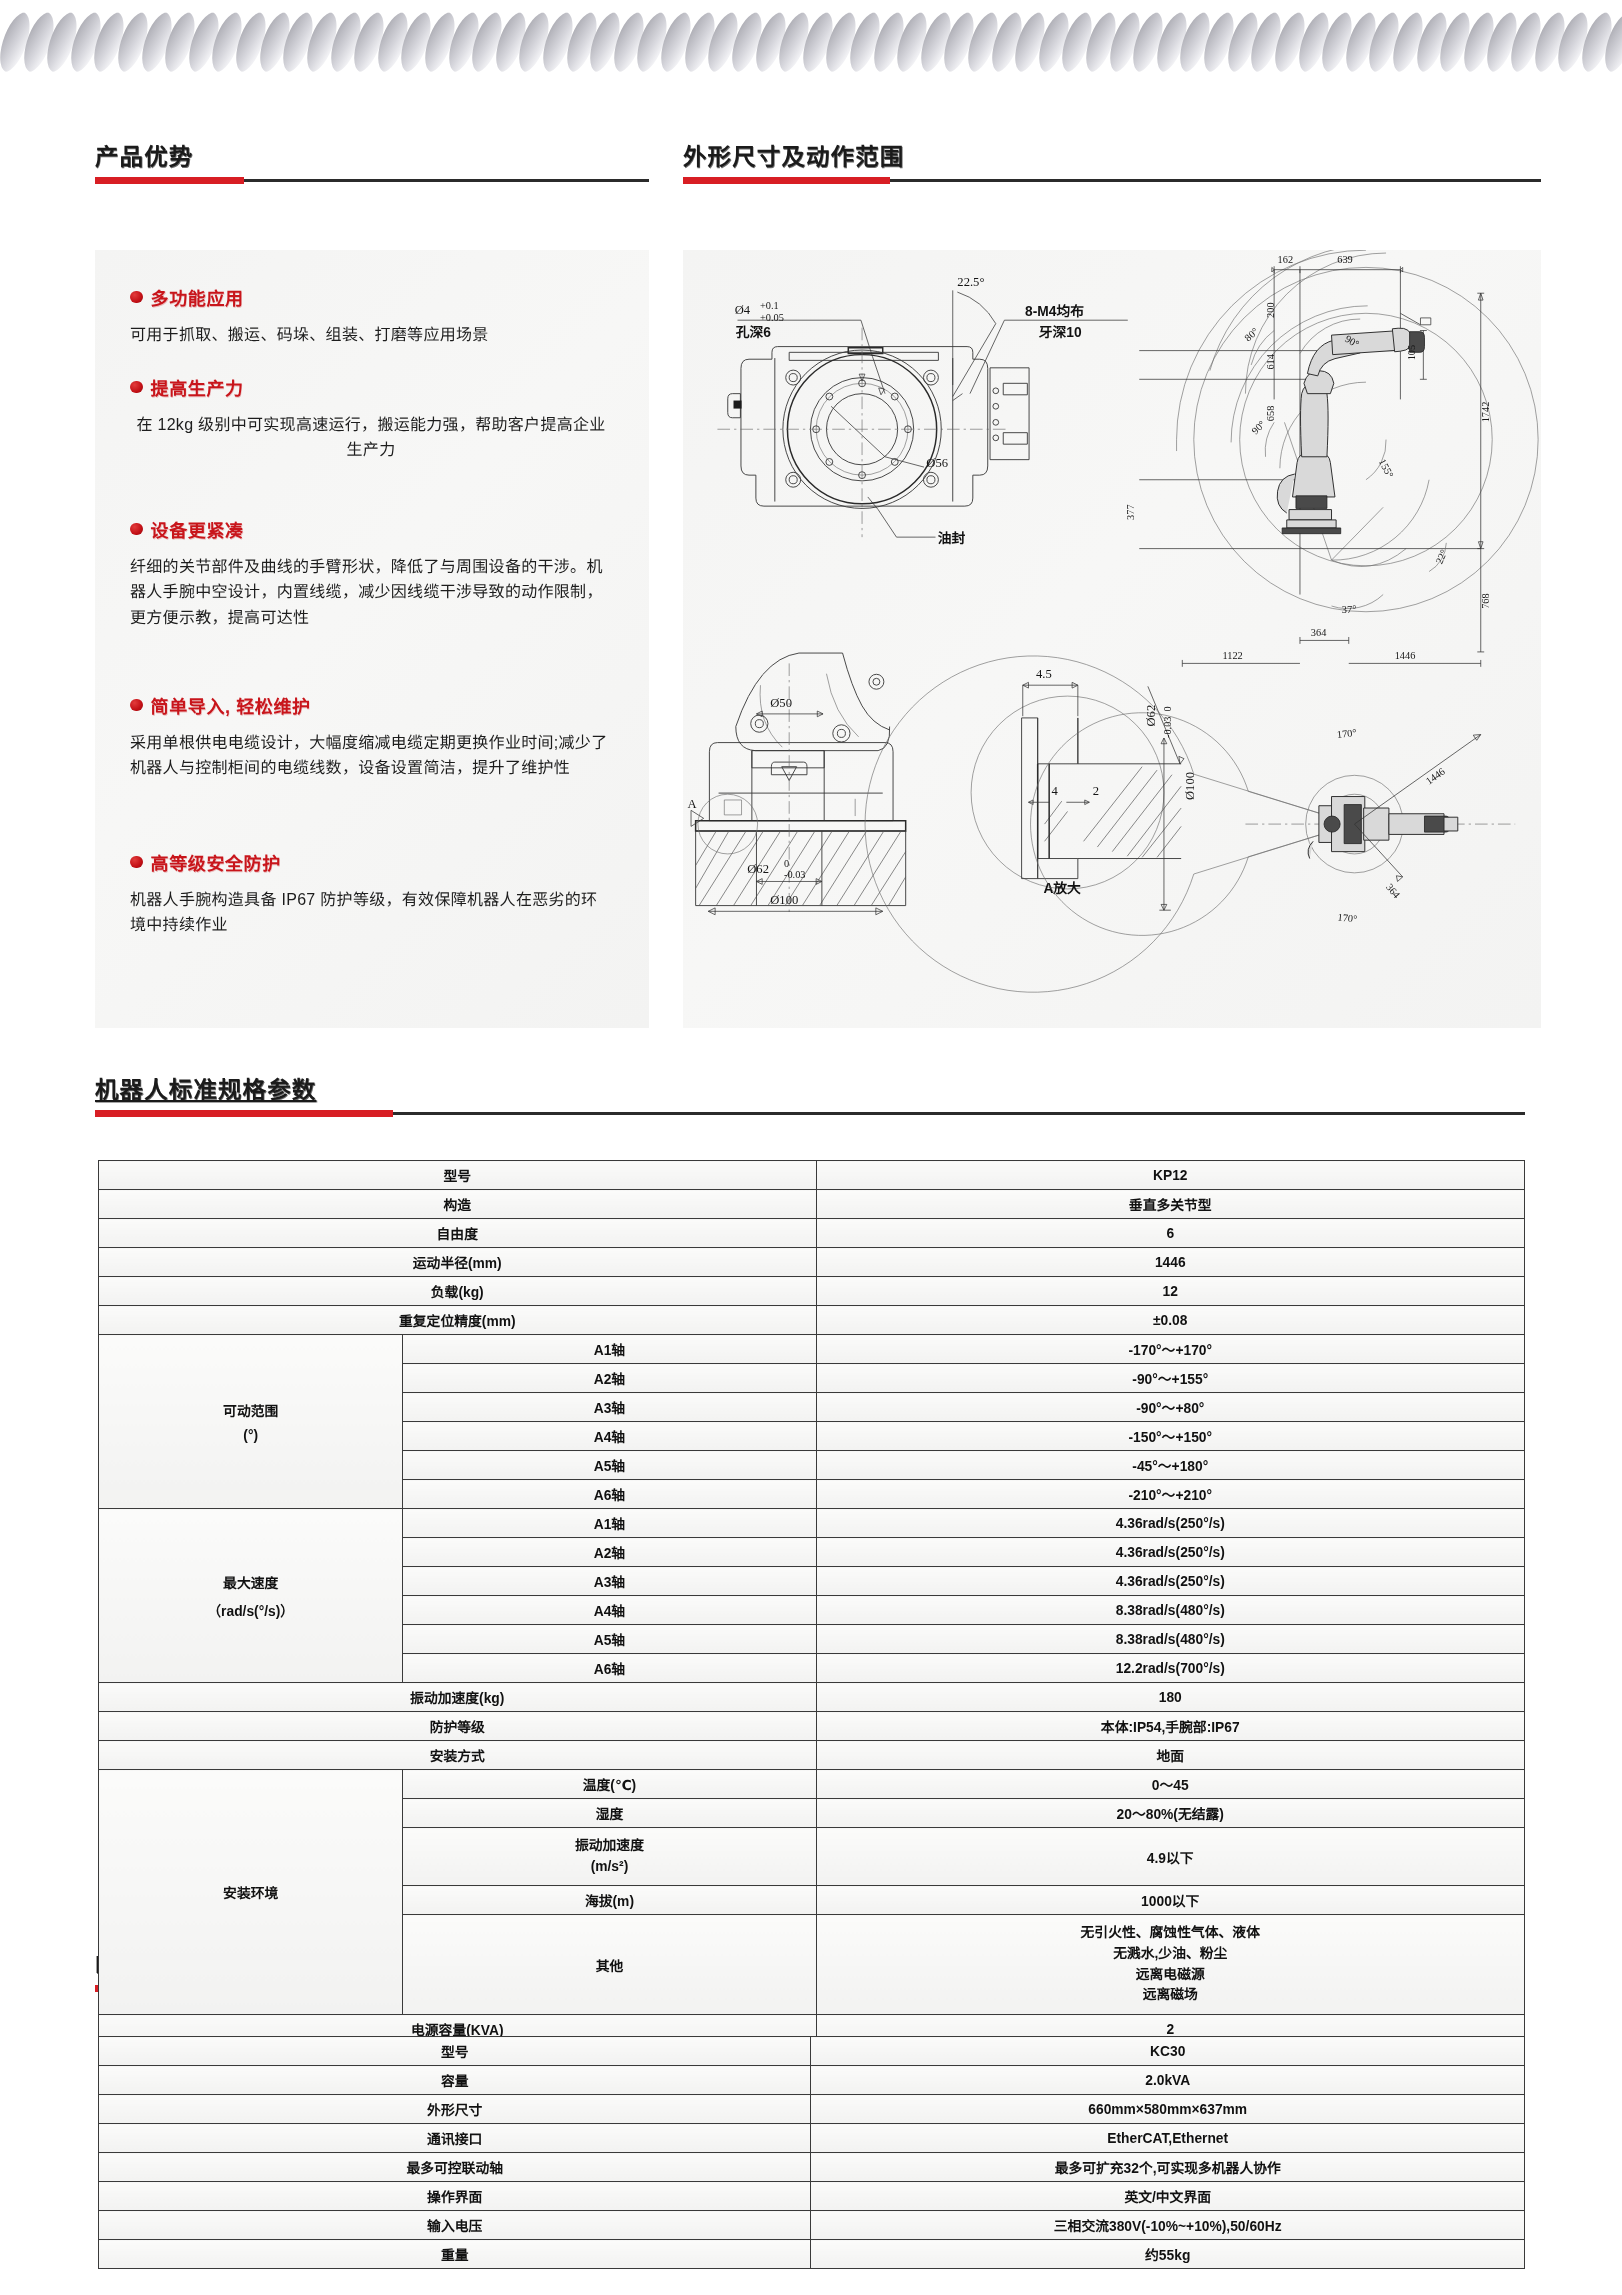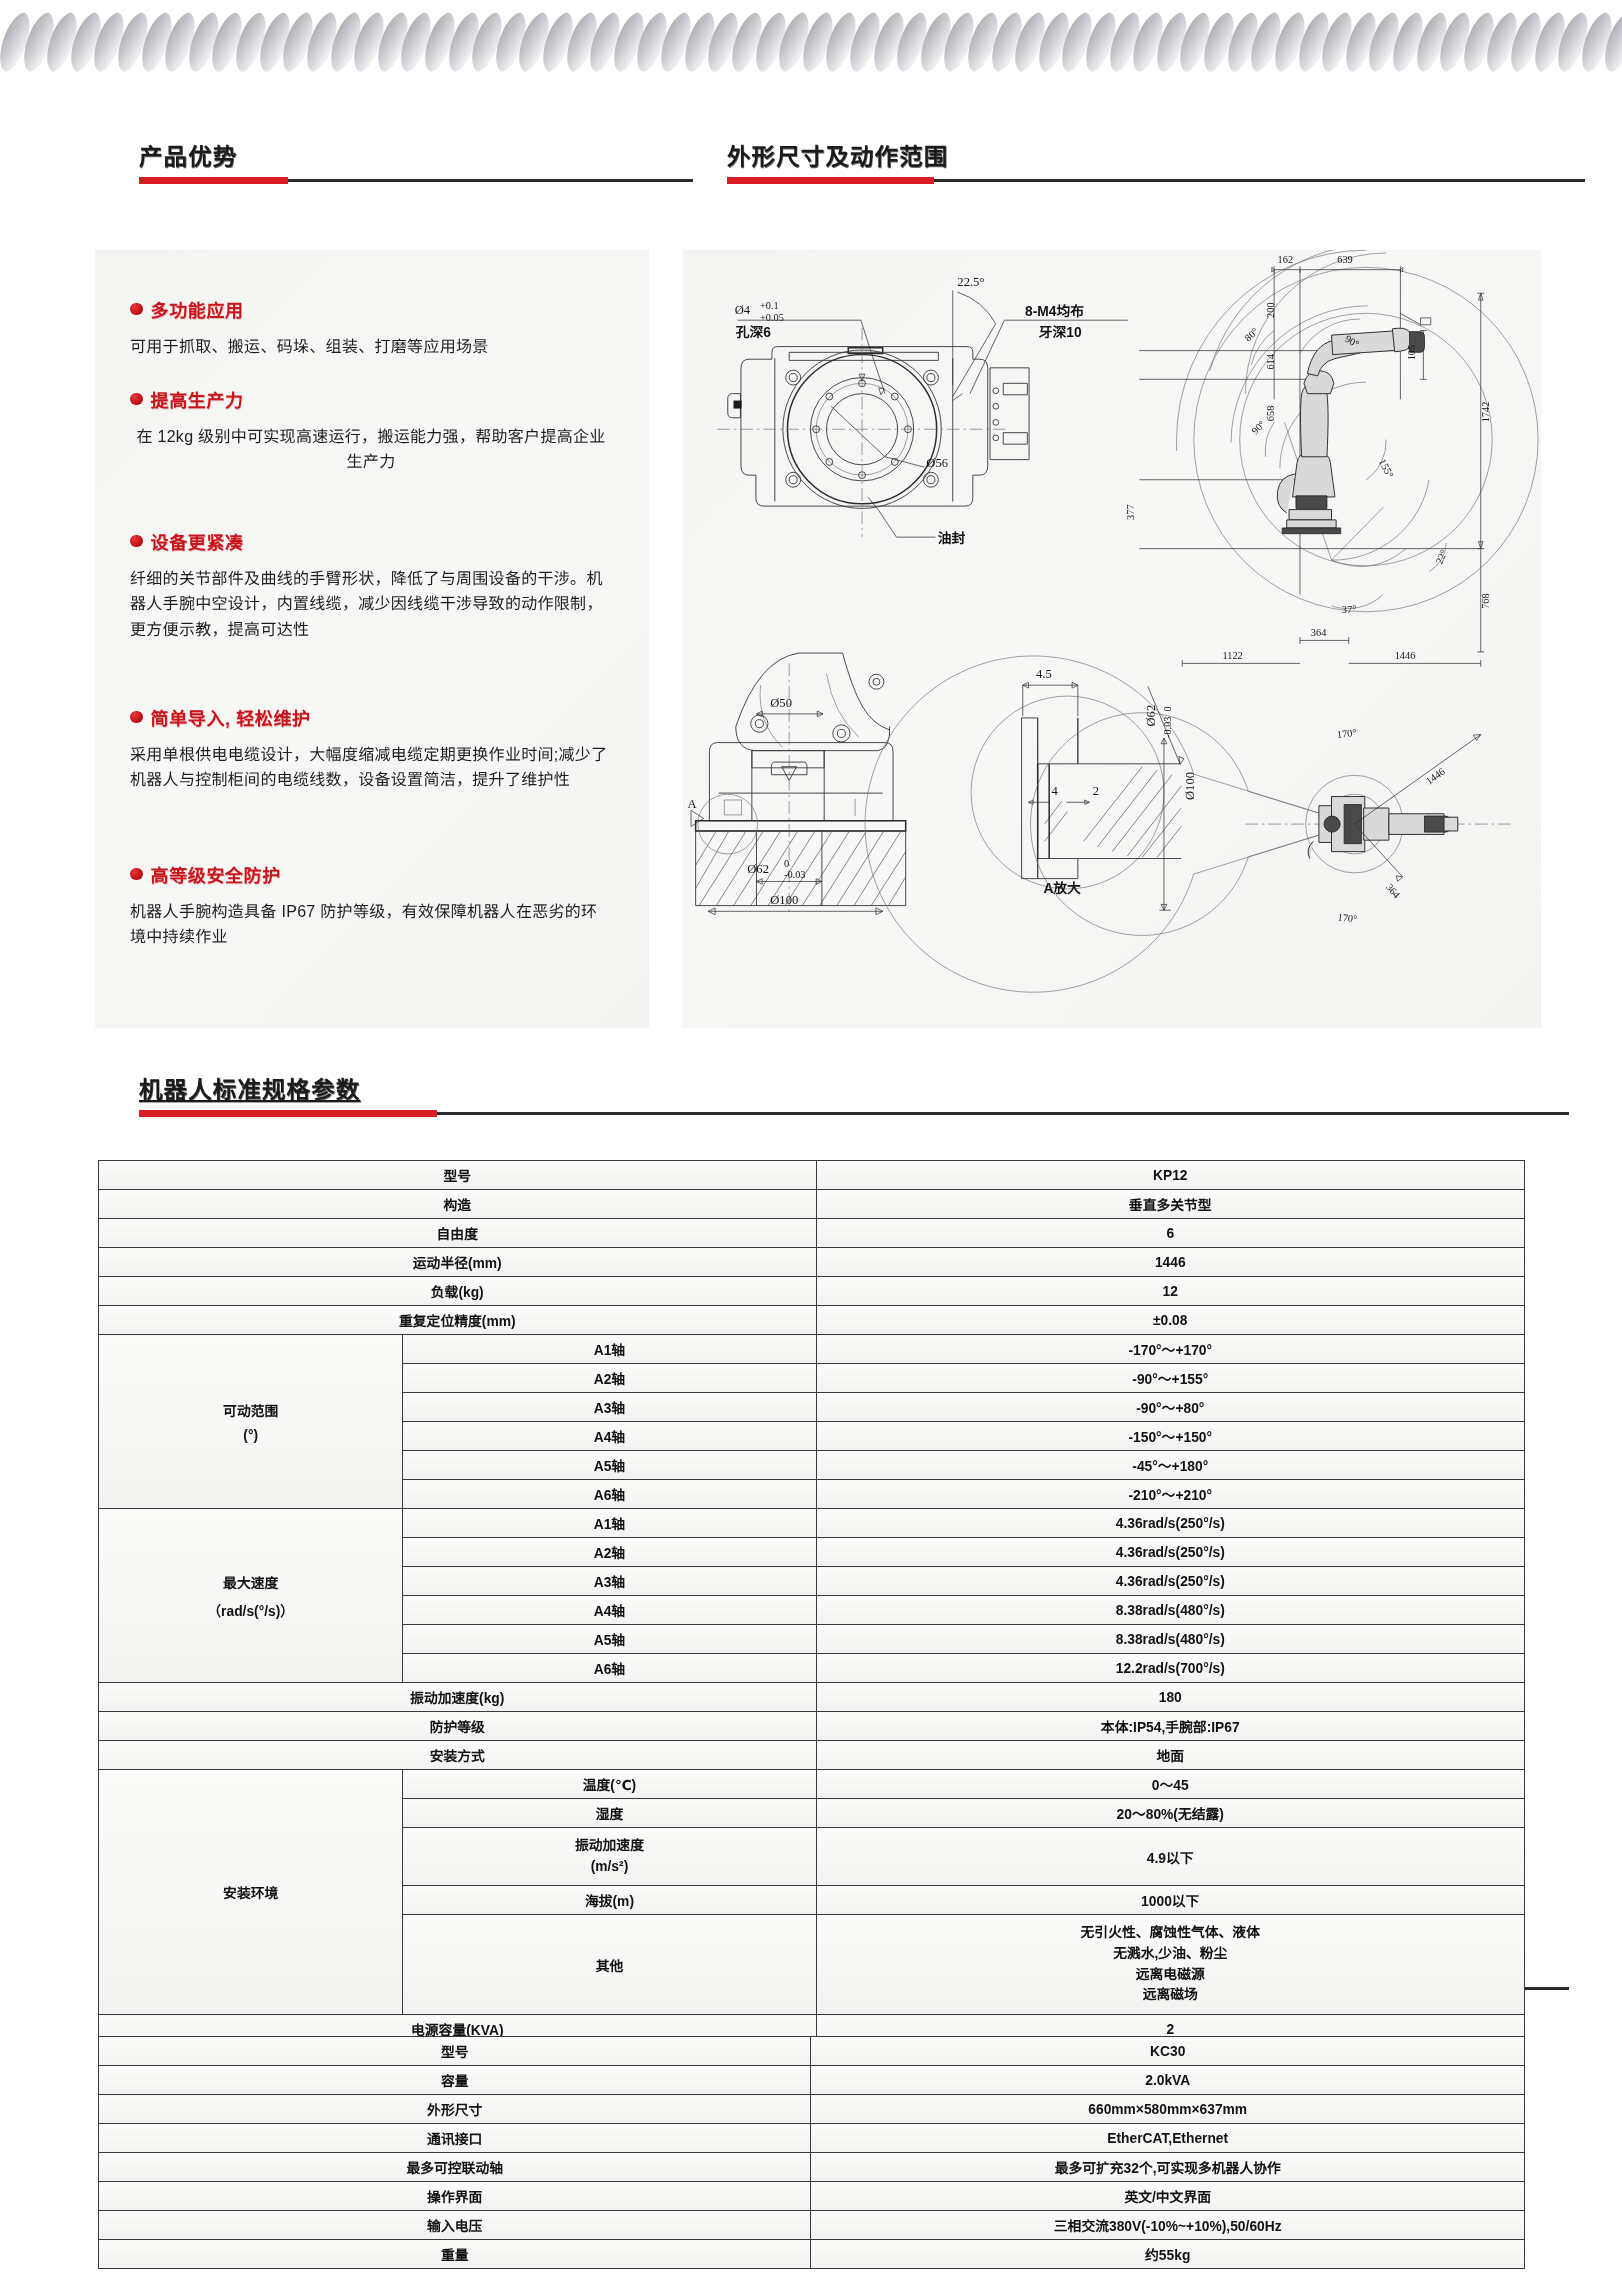--- a/index.html
+++ b/index.html
@@ -27,21 +27,21 @@
     border-radius:50% 50% 50% 50% / 50% 50% 50% 50%;
     background:linear-gradient(105deg,#9b9ba2 0%,#b9b9c0 28%,#d6d6dc 58%,#f2f2f5 85%,#ffffff 100%);
     transform:skewX(-13deg) rotate(4deg);
     clip-path:ellipse(52% 50% at 62% 50%);
     margin-right:-3.4px;
   }
   .crescent::after{
     content:"";position:absolute;
   }
   
-  .sec-head{position:absolute;margin-left:44px;}
+  .sec-head{position:absolute;}
   .sec-head .ttl{
     font-size:23.5px;font-weight:bold;letter-spacing:1.1px;
     color:#1b1b1b;line-height:1;
     text-shadow:0.6px 0.6px 0 #6a6a6a;
     white-space:nowrap;
   }
   .sec-head .rule{
     margin-top:9.8px;height:2.3px;position:relative;background:#2b2b2b;
   }
   .sec-head .rule::before{
@@ -60,21 +60,20 @@
   #left-panel{left:95px;top:250px;width:554px;height:778px;}
   #right-panel{left:683px;top:250px;width:858px;height:778px;}
 
   
   .adv{position:absolute;left:36px;width:482px;}
   .adv .adv-title{
     display:flex;align-items:center;gap:8px;
     font-size:18px;font-weight:bold;color:#c8151b;
     text-shadow:0.6px 0.6px 0 rgba(200,21,27,.25);
     letter-spacing:0.6px;
-    margin-top:12px;
   }
   .dot{
     width:12.6px;height:12.6px;border-radius:50%;
     background:radial-gradient(circle at 35% 32%,#e23b3b 0%,#c20f15 60%,#8e0a0f 100%);
     flex:0 0 12.6px;display:inline-block;
   }
   .adv .adv-body{
     margin-top:11.5px;font-size:16px;line-height:1.62;color:#1d1d1d;
     letter-spacing:0.3px;
   }

